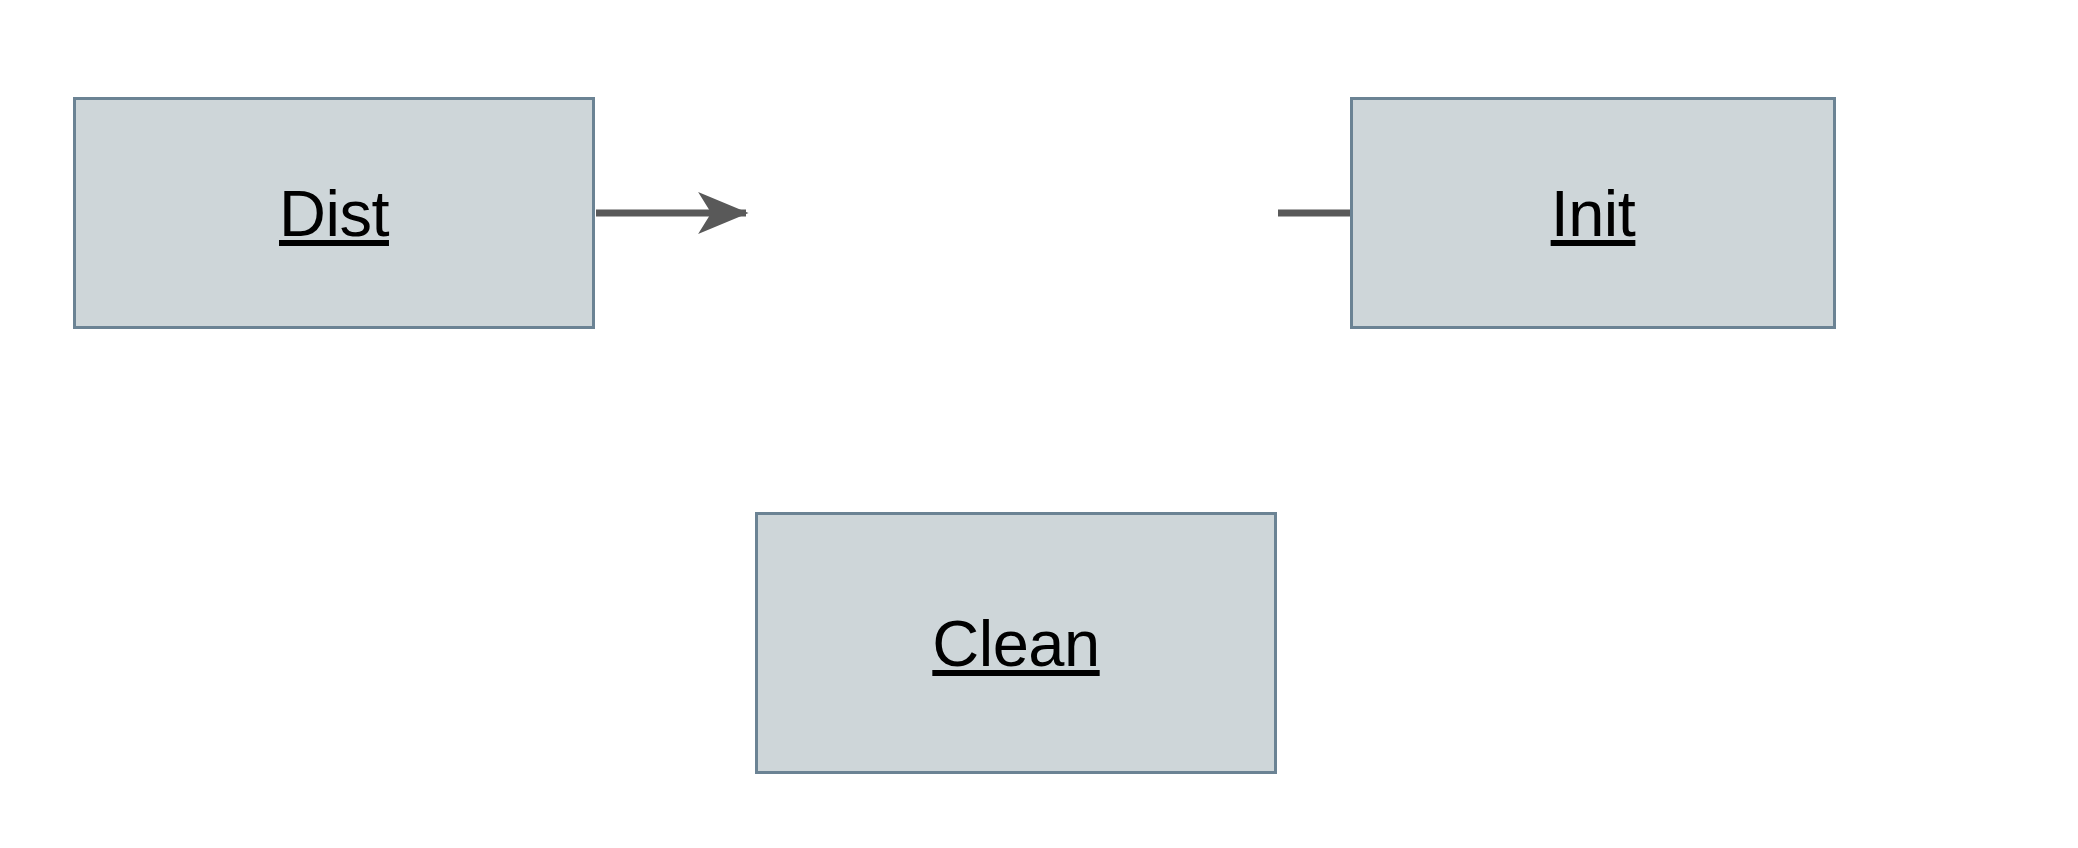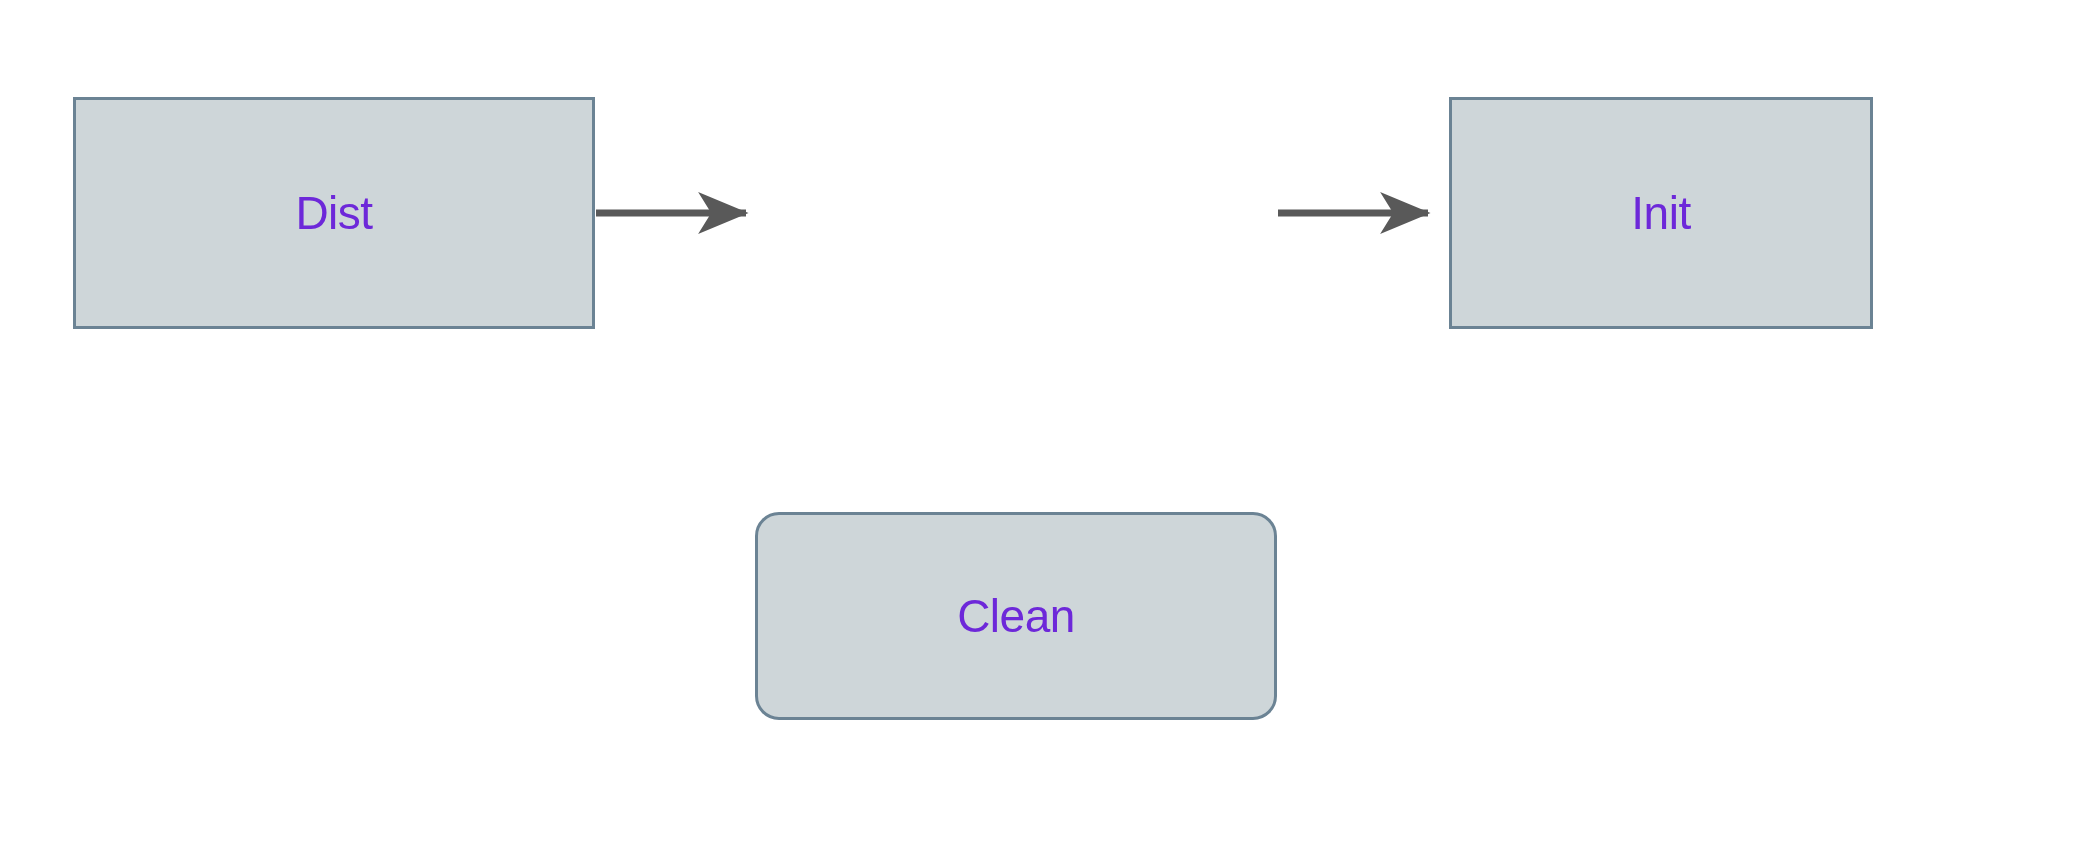--- a/index.html
+++ b/index.html
@@ -22,41 +22,42 @@
     position: absolute;
     box-sizing: border-box;
     background: #ced6d9;
     border: 3px solid #6b8394;
     display: flex;
     align-items: center;
     justify-content: center;
   }
   .node-label {
     font-family: "Liberation Sans", sans-serif;
-    font-size: 46px;
+    font-size: 65px;
     font-weight: 400;
     line-height: 1;
-    color: #6d28d9;
+    color: #000000;
     letter-spacing: -0.5px;
     white-space: nowrap;
     user-select: none;
+    text-decoration: underline;
   }
   .edge {
     position: absolute;
     left: 0;
     top: 0;
     width: 2078px;
     height: 848px;
     pointer-events: none;
     overflow: visible;
   }
   #node-dist    { left: 73px;   top: 97px;  width: 522px; height: 232px; }
   #node-compile { left: 755px;  top: 97px;  width: 522px; height: 232px; }
-  #node-init    { left: 1449px; top: 97px;  width: 424px; height: 232px; }
-  #node-clean   { left: 755px;  top: 512px; width: 522px; height: 208px; border-radius: 24px; }
+  #node-init    { left: 1350px; top: 97px;  width: 486px; height: 232px; }
+  #node-clean   { left: 755px;  top: 512px; width: 522px; height: 262px; }
 </style>
 </head>
 <body>
 
 <div id="canvas">
 
   <svg class="edge" viewBox="0 0 2078 848" xmlns="http://www.w3.org/2000/svg">
     <defs>
       <marker id="arrowhead" viewBox="0 0 12 10" refX="11.4" refY="5" markerWidth="7.2" markerHeight="6" orient="auto-start-reverse" markerUnits="strokeWidth">
         <path d="M 0,0 L 12,5 L 0,10 L 3.1,5 Z" fill="#595959"></path>

